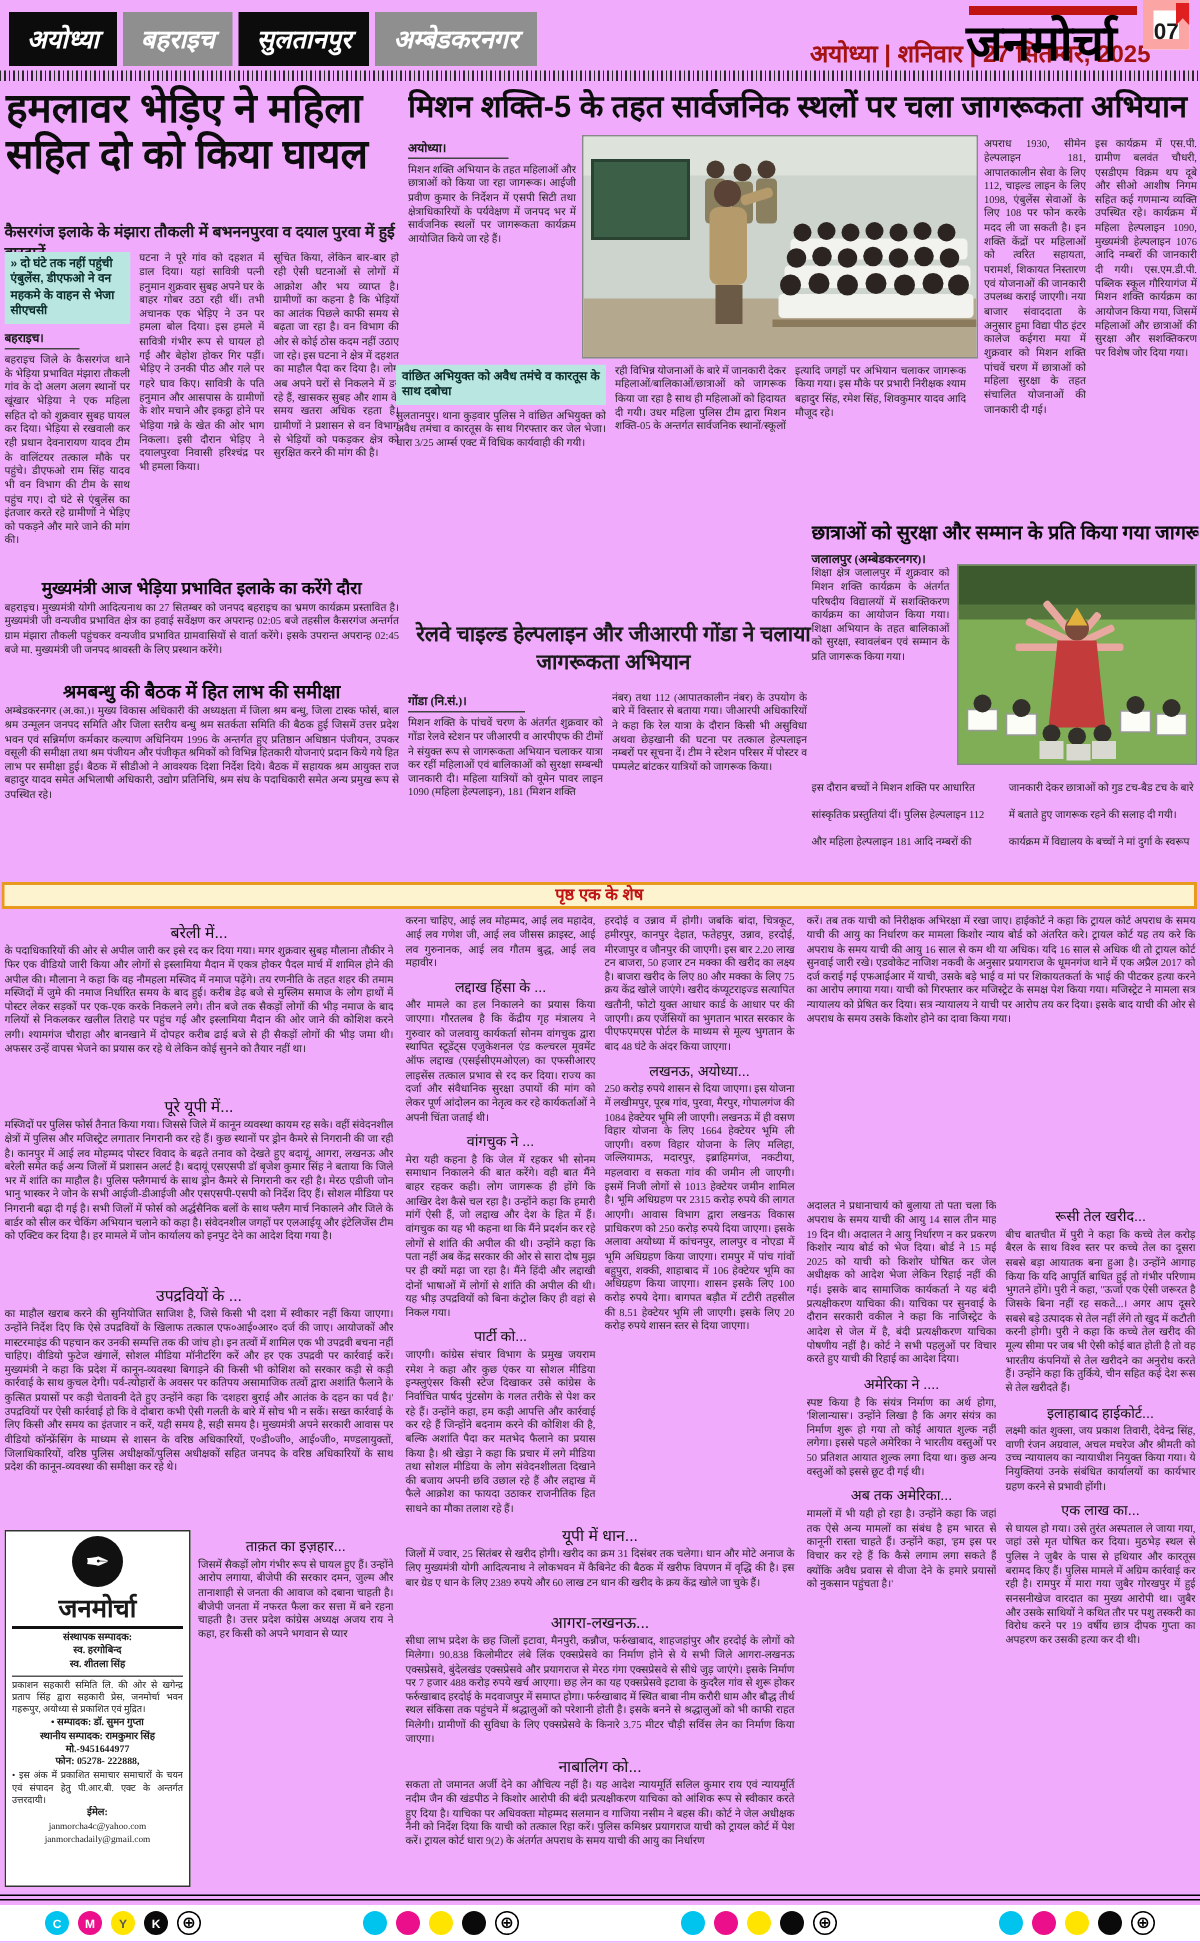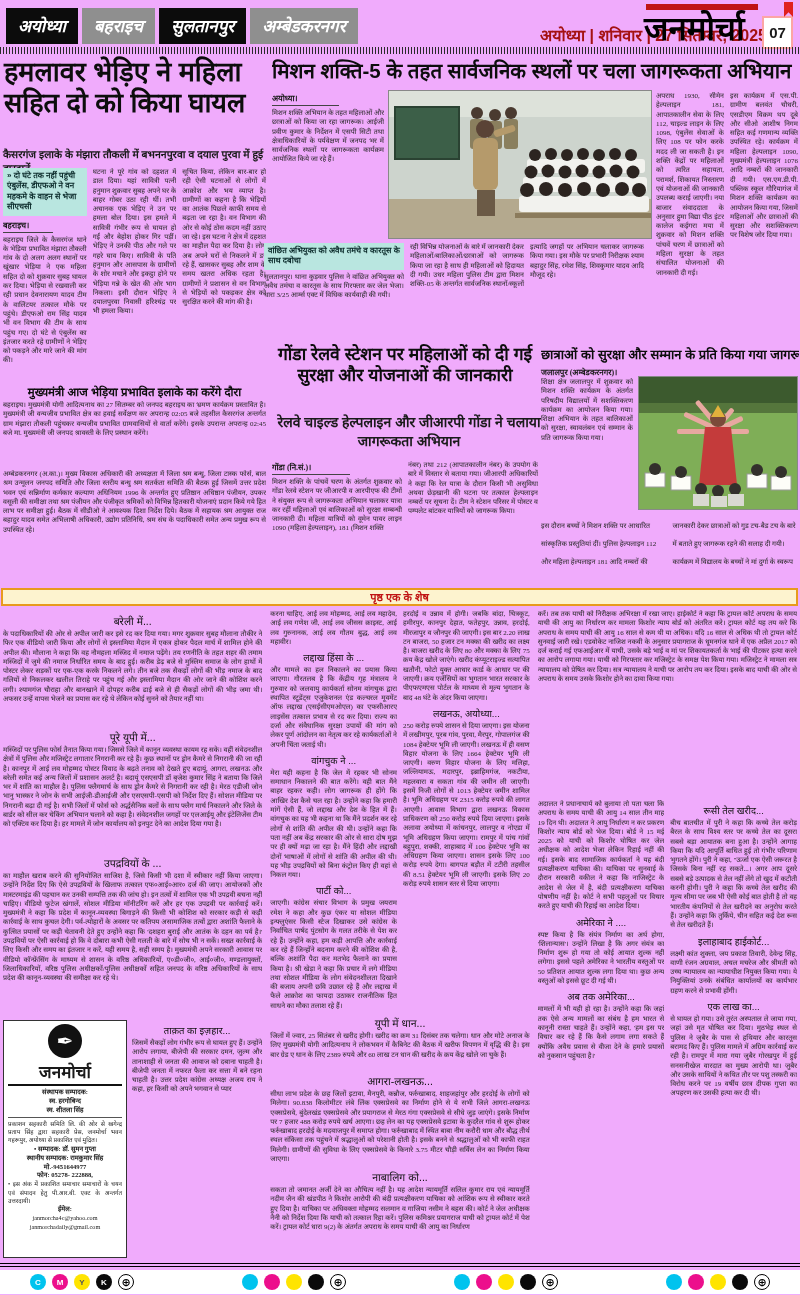--- a/index.html
+++ b/index.html
@@ -22,21 +22,21 @@
   .tabs { position:absolute; left:6px; top:8px; display:flex; gap:4px; }
   .tab { font-family:"Liberation Sans","DejaVu Sans",sans-serif; font-weight:900; font-style:italic;
          font-size:17px; padding:6px 12px 7px 12px; color:#fff; }
   .tab.dark { background:#0c0c0c; }
   .tab.gray { background:#8f8f8f; }
   .dateline-top { position:absolute; left:540px; top:24px; color:#a41212; font-weight:bold;
                   font-size:16px; font-family:"Liberation Sans","DejaVu Sans",sans-serif; }
   .masthead { position:absolute; left:644px; top:12px; font-size:33px; line-height:1;
               font-family:"Liberation Sans","DejaVu Sans",sans-serif; font-weight:900; color:#000; }
   .mast-tag { position:absolute; left:646px; top:4px; width:112px; height:6px; background:#c01414; }
-  .pagebox { position:absolute; left:762px; top:16px; width:31px; height:33px; border:2px solid #fca5a5;
+  .pagebox { position:absolute; left:762px; top:0; width:31px; height:33px; border:7px solid #fca5a5;
              background:#fff; text-align:center; font-weight:900; font-size:15px; line-height:30px;
              font-family:"Liberation Sans","DejaVu Sans",sans-serif; }
   .bookmark { position:absolute; left:784px; top:2px; width:9px; height:15px; background:#e02020;
               clip-path:polygon(0 0,100% 0,100% 100%,50% 68%,0 100%); }
   .ticker { position:absolute; left:0; top:47px; width:800px; height:7px;
             background:repeating-linear-gradient(90deg,#2a2a2a 0 1px,transparent 1px 3px); }
 
   
   .lead-hl  { position:absolute; left:4px; top:57px; width:262px; font-size:27px; line-height:1.14; }
   .lead-sub { position:absolute; left:3px; top:147px; width:263px; font-size:10.5px; font-weight:900;
@@ -129,20 +129,21 @@
       <div class="teal-box">» दो घंटे तक नहीं पहुंची एंबुलेंस, डीएफओ ने वन महकमे के वाहन से भेजा सीएचसी</div>
       <div class="dl">बहराइच।</div>
       <hr class="rule">
       <div class="body-txt">बहराइच जिले के कैसरगंज थाने के भेड़िया प्रभावित मंझारा तौकली गांव के दो अलग अलग स्थानों पर खूंखार भेड़िया ने एक महिला सहित दो को शुक्रवार सुबह घायल कर दिया। भेड़िया से रखवाली कर रही प्रधान देवनारायण यादव टीम के वालिंटयर तत्काल मौके पर पहुंचे। डीएफओ राम सिंह यादव भी वन विभाग की टीम के साथ पहुंच गए। दो घंटे से एंबुलेंस का इंतजार करते रहे ग्रामीणों ने भेड़िए को पकड़ने और मारे जाने की मांग की।</div>
     </div>
     <div class="lead-col body-txt">घटना ने पूरे गांव को दहशत में डाल दिया। यहां सावित्री पत्नी हनुमान शुक्रवार सुबह अपने घर के बाहर गोबर उठा रही थीं। तभी अचानक एक भेड़िए ने उन पर हमला बोल दिया। इस हमले में सावित्री गंभीर रूप से घायल हो गईं और बेहोश होकर गिर पड़ीं। भेड़िए ने उनकी पीठ और गले पर गहरे घाव किए। सावित्री के पति हनुमान और आसपास के ग्रामीणों के शोर मचाने और इकट्ठा होने पर भेड़िया गन्ने के खेत की ओर भाग निकला। इसी दौरान भेड़िए ने दयालपुरवा निवासी हरिश्चंद्र पर भी हमला किया।</div>
     <div class="lead-col body-txt">सूचित किया, लेकिन बार-बार हो रही ऐसी घटनाओं से लोगों में आक्रोश और भय व्याप्त है। ग्रामीणों का कहना है कि भेड़ियों का आतंक पिछले काफी समय से बढ़ता जा रहा है। वन विभाग की ओर से कोई ठोस कदम नहीं उठाए जा रहे। इस घटना ने क्षेत्र में दहशत का माहौल पैदा कर दिया है। लोग अब अपने घरों से निकलने में डर रहे हैं, खासकर सुबह और शाम के समय खतरा अधिक रहता है। ग्रामीणों ने प्रशासन से वन विभाग से भेड़ियों को पकड़कर क्षेत्र को सुरक्षित करने की मांग की है।</div>
   </div>
   <div class="cm-title hl">मुख्यमंत्री आज भेड़िया प्रभावित इलाके का करेंगे दौरा</div>
   <div class="cm-body body-txt">बहराइच। मुख्यमंत्री योगी आदित्यनाथ का 27 सितम्बर को जनपद बहराइच का भ्रमण कार्यक्रम प्रस्तावित है। मुख्यमंत्री जी वन्यजीव प्रभावित क्षेत्र का हवाई सर्वेक्षण कर अपरान्ह 02:05 बजे तहसील कैसरगंज अन्तर्गत ग्राम मंझारा तौकली पहुंचकर वन्यजीव प्रभावित ग्रामवासियों से वार्ता करेंगे। इसके उपरान्त अपरान्ह 02:45 बजे मा. मुख्यमंत्री जी जनपद श्रावस्ती के लिए प्रस्थान करेंगे।</div>
+  <div class="labour-title hl">श्रमबन्धु की बैठक में हित लाभ की समीक्षा</div>
   <div class="labour-body body-txt">अम्बेडकरनगर (अ.का.)। मुख्य विकास अधिकारी की अध्यक्षता में जिला श्रम बन्धु, जिला टास्क फोर्स, बाल श्रम उन्मूलन जनपद समिति और जिला स्तरीय बन्धु श्रम सतर्कता समिति की बैठक हुई जिसमें उत्तर प्रदेश भवन एवं सन्निर्माण कर्मकार कल्याण अधिनियम 1996 के अन्तर्गत हुए प्रतिष्ठान अधिष्ठान पंजीयन, उपकर वसूली की समीक्षा तथा श्रम पंजीयन और पंजीकृत श्रमिकों को विभिन्न हितकारी योजनाएं प्रदान किये गये हित लाभ पर समीक्षा हुई। बैठक में सीडीओ ने आवश्यक दिशा निर्देश दिये। बैठक में सहायक श्रम आयुक्त राज बहादुर यादव समेत अभिलाषी अधिकारी, उद्योग प्रतिनिधि, श्रम संघ के पदाधिकारी समेत अन्य प्रमुख रूप से उपस्थित रहे।</div>
 
   <div class="mis-hl hl">मिशन शक्ति-5 के तहत सार्वजनिक स्थलों पर चला जागरूकता अभियान</div>
   <div class="mis-intro">
     <div class="dl">अयोध्या।</div>
     <hr class="rule">
     <div class="body-txt">मिशन शक्ति अभियान के तहत महिलाओं और छात्राओं को किया जा रहा जागरूक। आईजी प्रवीण कुमार के निर्देशन में एसपी सिटी तथा क्षेत्राधिकारियों के पर्यवेक्षण में जनपद भर में सार्वजनिक स्थलों पर जागरूकता कार्यक्रम आयोजित किये जा रहे हैं।</div>
   </div>
 
   <div class="photo1">
@@ -208,29 +209,28 @@
   </div>
 
   <div class="mis-below">
     <div class="brief-wrap">
       <div class="teal-box">वांछित अभियुक्त को अवैध तमंचे व कारतूस के साथ दबोचा</div>
       <div class="body-txt">सुलतानपुर। थाना कुड़वार पुलिस ने वांछित अभियुक्त को अवैध तमंचा व कारतूस के साथ गिरफ्तार कर जेल भेजा। धारा 3/25 आर्म्स एक्ट में विधिक कार्यवाही की गयी।</div>
     </div>
     <div class="mis-below-cols body-txt">रही विभिन्न योजनाओं के बारे में जानकारी देकर महिलाओं/बालिकाओं/छात्राओं को जागरूक किया जा रहा है साथ ही महिलाओं को हिदायत दी गयी। उधर महिला पुलिस टीम द्वारा मिशन शक्ति-05 के अन्तर्गत सार्वजनिक स्थानों/स्कूलों इत्यादि जगहों पर अभियान चलाकर जागरूक किया गया। इस मौके पर प्रभारी निरीक्षक श्याम बहादुर सिंह, रमेश सिंह, शिवकुमार यादव आदि मौजूद रहे।</div>
   </div>
 
-  <div class="gonda-hl hl">गोंडा रेलवे स्टेशन पर महिलाओं को दी गई सुरक्षा और योजनाओं की जानकारी</div>
   <div class="gonda-sub">रेलवे चाइल्ड हेल्पलाइन और जीआरपी गोंडा ने चलाया जागरूकता अभियान</div>
   <div class="gonda-cols">
     <div>
       <div class="dl">गोंडा (नि.सं.)।</div>
       <hr class="rule">
       <div class="body-txt">मिशन शक्ति के पांचवें चरण के अंतर्गत शुक्रवार को गोंडा रेलवे स्टेशन पर जीआरपी व आरपीएफ की टीमों ने संयुक्त रूप से जागरूकता अभियान चलाकर यात्रा कर रहीं महिलाओं एवं बालिकाओं को सुरक्षा सम्बन्धी जानकारी दी। महिला यात्रियों को वूमेन पावर लाइन 1090 (महिला हेल्पलाइन), 181 (मिशन शक्ति</div>
     </div>
-    <div class="body-txt">नंबर) तथा 212 (आपातकालीन नंबर) के उपयोग के बारे में विस्तार से बताया गया। जीआरपी अधिकारियों ने कहा कि रेल यात्रा के दौरान किसी भी असुविधा अथवा छेड़खानी की घटना पर तत्काल हेल्पलाइन नम्बरों पर सूचना दें। टीम ने स्टेशन परिसर में पोस्टर व पम्पलेट बांटकर यात्रियों को जागरूक किया।</div>
+    <div class="body-txt">नंबर) तथा 112 (आपातकालीन नंबर) के उपयोग के बारे में विस्तार से बताया गया। जीआरपी अधिकारियों ने कहा कि रेल यात्रा के दौरान किसी भी असुविधा अथवा छेड़खानी की घटना पर तत्काल हेल्पलाइन नम्बरों पर सूचना दें। टीम ने स्टेशन परिसर में पोस्टर व पम्पलेट बांटकर यात्रियों को जागरूक किया।</div>
   </div>
 
   <div class="stu-hl hl">छात्राओं को सुरक्षा और सम्मान के प्रति किया गया जागरूक</div>
   <div class="stu-dl">जलालपुर (अम्बेडकरनगर)।</div>
   <div class="stu-col1 body-txt">शिक्षा क्षेत्र जलालपुर में शुक्रवार को मिशन शक्ति कार्यक्रम के अंतर्गत परिषदीय विद्यालयों में सशक्तिकरण कार्यक्रम का आयोजन किया गया। शिक्षा अभियान के तहत बालिकाओं को सुरक्षा, स्वावलंबन एवं सम्मान के प्रति जागरूक किया गया।</div>
 
   <div class="photo2">
     <svg width="158" height="132" viewBox="0 0 158 132">
       <rect x="0" y="0" width="158" height="132" fill="#7fae57"></rect>
       <rect x="0" y="0" width="158" height="30" fill="#3c5a2e"></rect>

